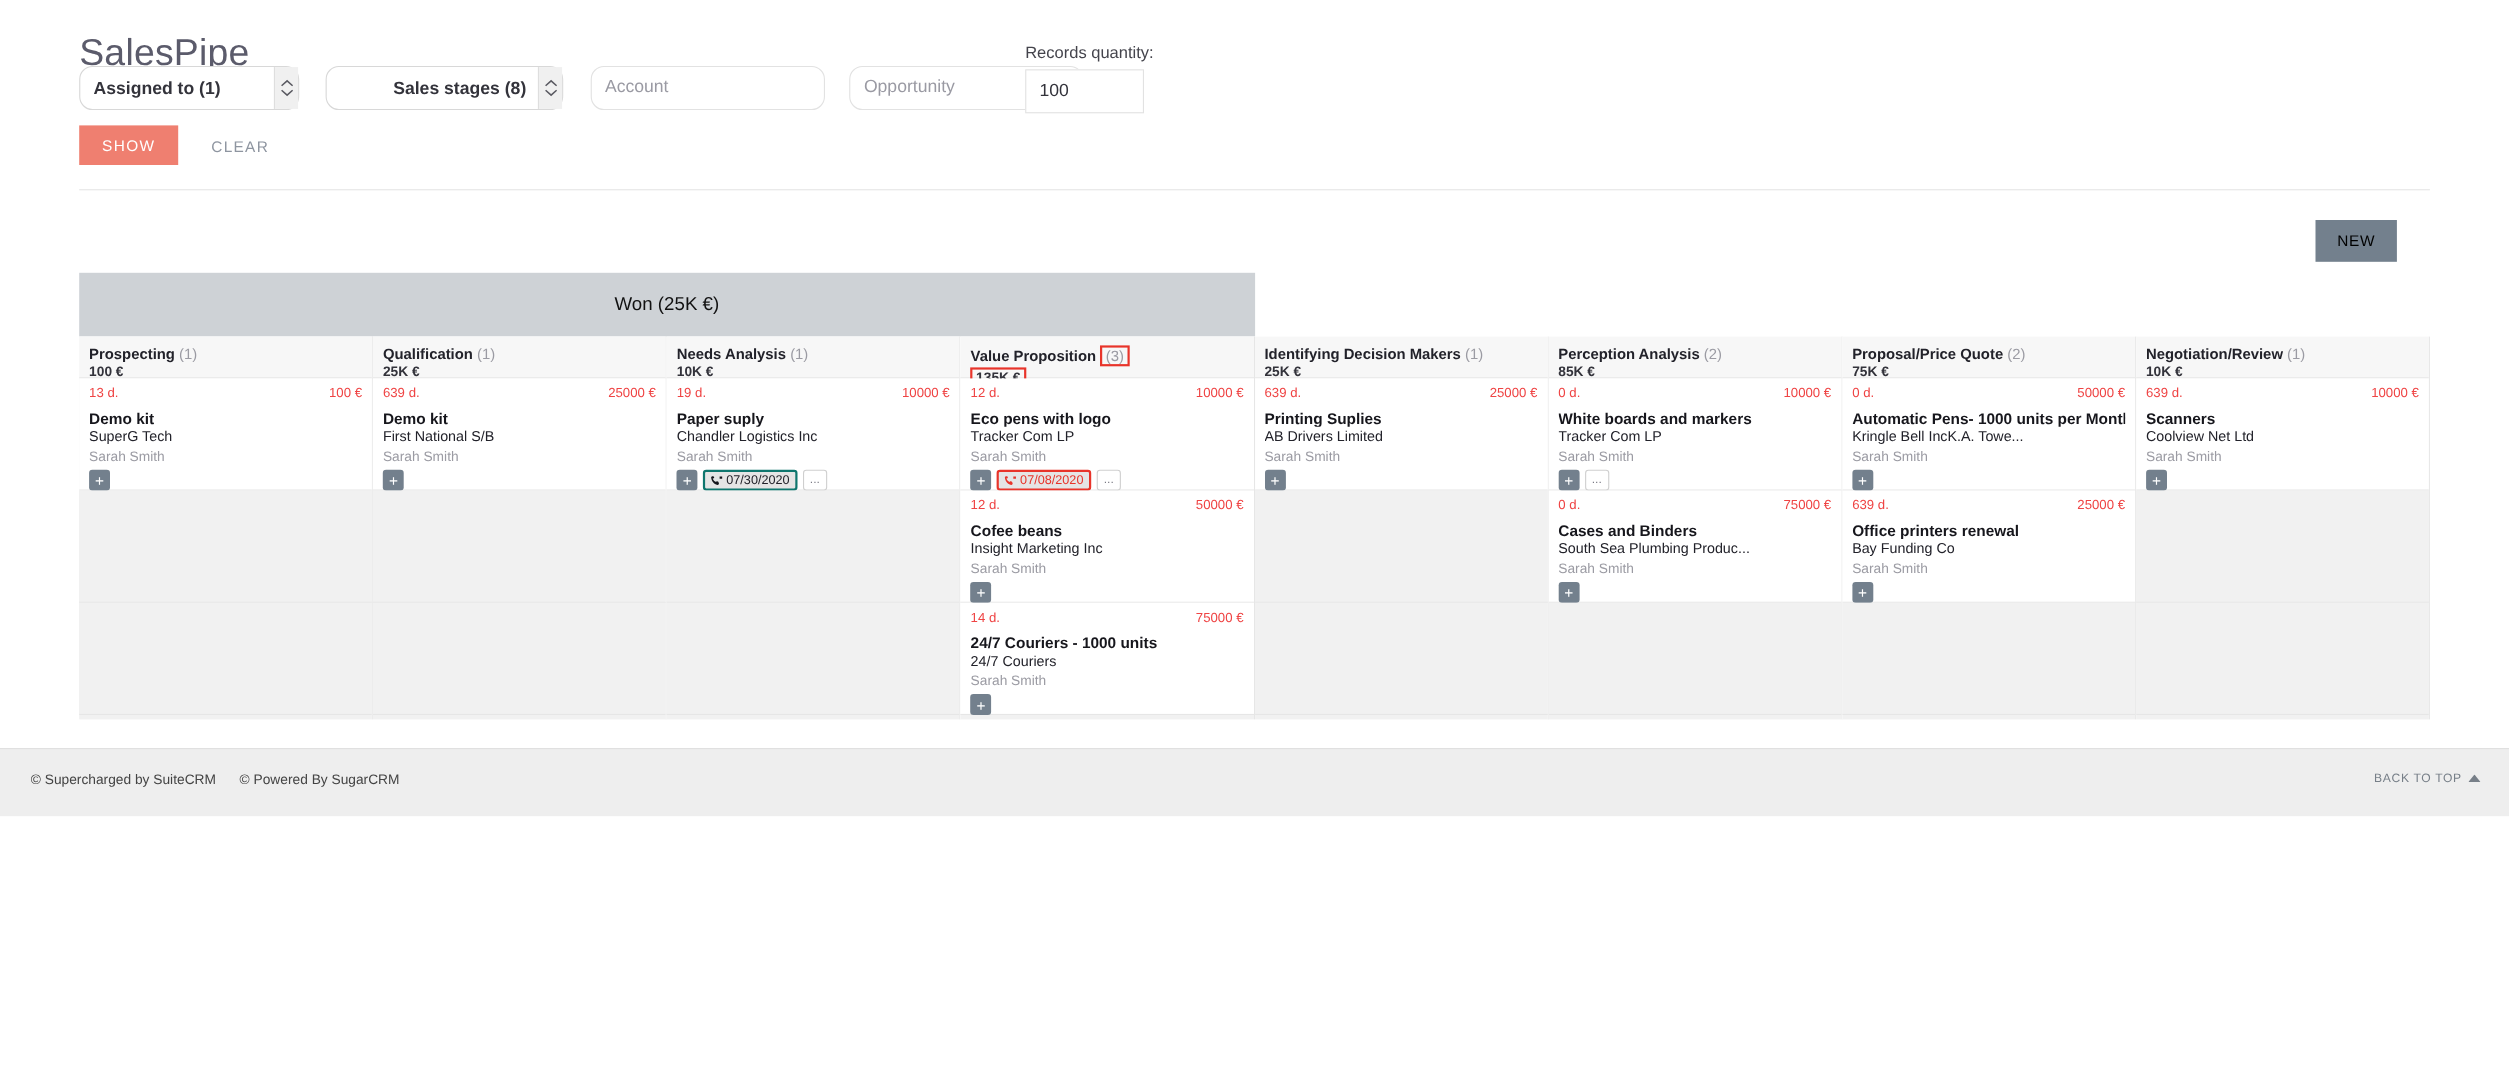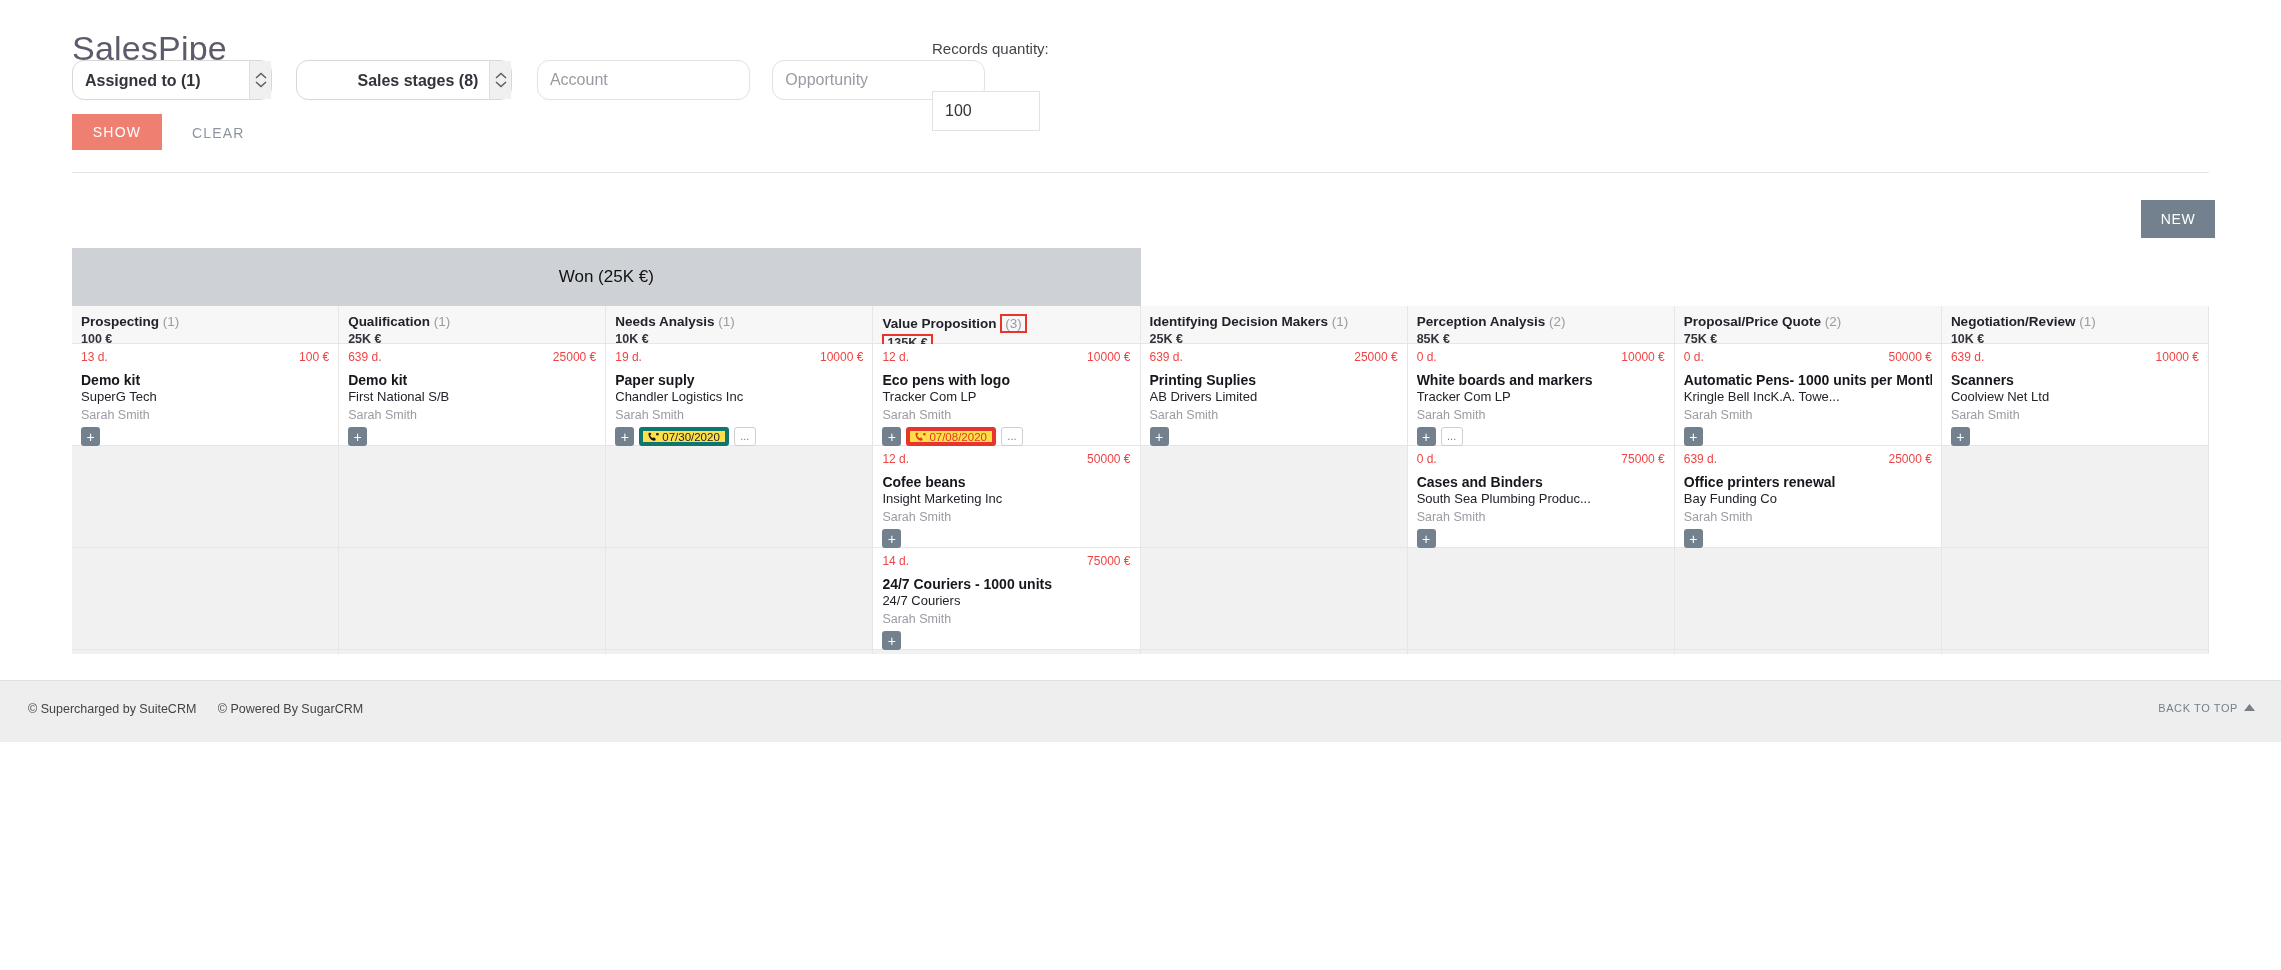--- a/index.html
+++ b/index.html
@@ -50,21 +50,21 @@
     font-family:"Liberation Sans", sans-serif;
     outline:none;
   }
   .txtfield::placeholder { color:#9a9aa3; }
 
   .rq-wrap { position:absolute; left:932px; top:40px; }
   .rq-label { font-size:15px; color:#44444c; margin-bottom:6px; }
   .rq-input {
     height:40px; width:108px; border:1px solid #e2e2e2; background:#fff;
     padding:0 12px; font-size:16px; color:#33333b;
-    font-family:"Liberation Sans", sans-serif; outline:none;margin-top:28px;
+    font-family:"Liberation Sans", sans-serif; outline:none;
   }
 
   .btn-show {
     position:absolute; left:72px; top:114px;
     width:90px; height:36px;
     background:#ef7f70; color:#fff;
     border:none; cursor:pointer;
     font-size:14px; letter-spacing:1.2px;
     font-family:"Liberation Sans", sans-serif;
   }
@@ -77,24 +77,23 @@
   }
 
   .hr-sep {
     position:absolute; left:72px; top:172px; width:2137px; height:1px;
     background:#e5e5e5;
   }
 
   .btn-new {
     position:absolute; left:2105px; top:200px;
     width:74px; height:38px;
-    background:#73808d; color:#ffffff; border:none; cursor:pointer;
+    background:#73808d; color:#000000; border:none; cursor:pointer;
     font-size:14px; letter-spacing:0.6px;
     font-family:"Liberation Sans", sans-serif;
-    margin-left:36px;
   }
 
   
   .board {
     position:absolute; left:72px; top:248px;
     width:2137px;
   }
   .group-row { display:flex; width:100%; height:58px; }
   .group {
     display:flex; align-items:center; justify-content:center;
@@ -138,21 +137,21 @@
     font-family:"Liberation Sans", sans-serif;
   }
   .btn-dots {
     min-width:22px; height:19px; background:#fff; color:#7a7a84;
     border:1px solid #cfcfcf; border-radius:3px;
     display:flex; align-items:center; justify-content:center;
     font-size:11px; line-height:1; cursor:pointer; padding:0 4px;
     font-family:"Liberation Sans", sans-serif;
   }
   .date-badge {
-    height:19px; border:4px solid #0f766e; border-radius:3px; background:#fde047;
+    height:19px; border:2px solid #0f766e; border-radius:3px; background:#e5e5e5;
     display:flex; align-items:center; gap:3px; padding:0 5px;
     font-size:11.5px; color:#22222a; cursor:pointer; white-space:nowrap;
   }
   .date-badge.overdue { border-color:#e8342a; color:#e8342a; }
   .date-badge .dbi { display:inline-flex; }
 
   
   .footer {
     position:absolute; left:0; top:680px; width:2281px; height:62px;
     background:#eeeeee; border-top:1px solid #e0e0e0;

